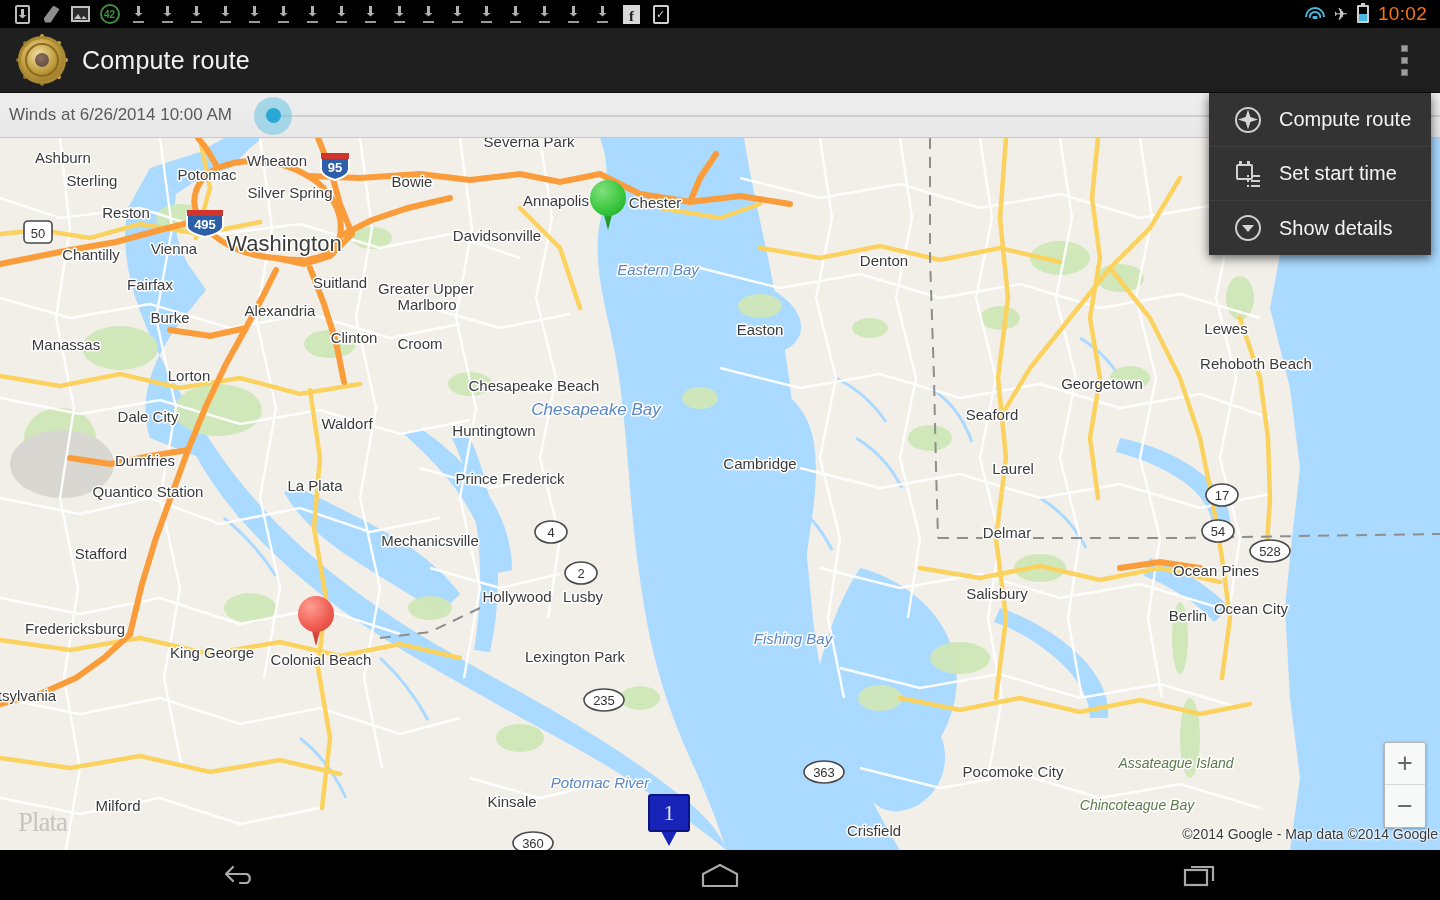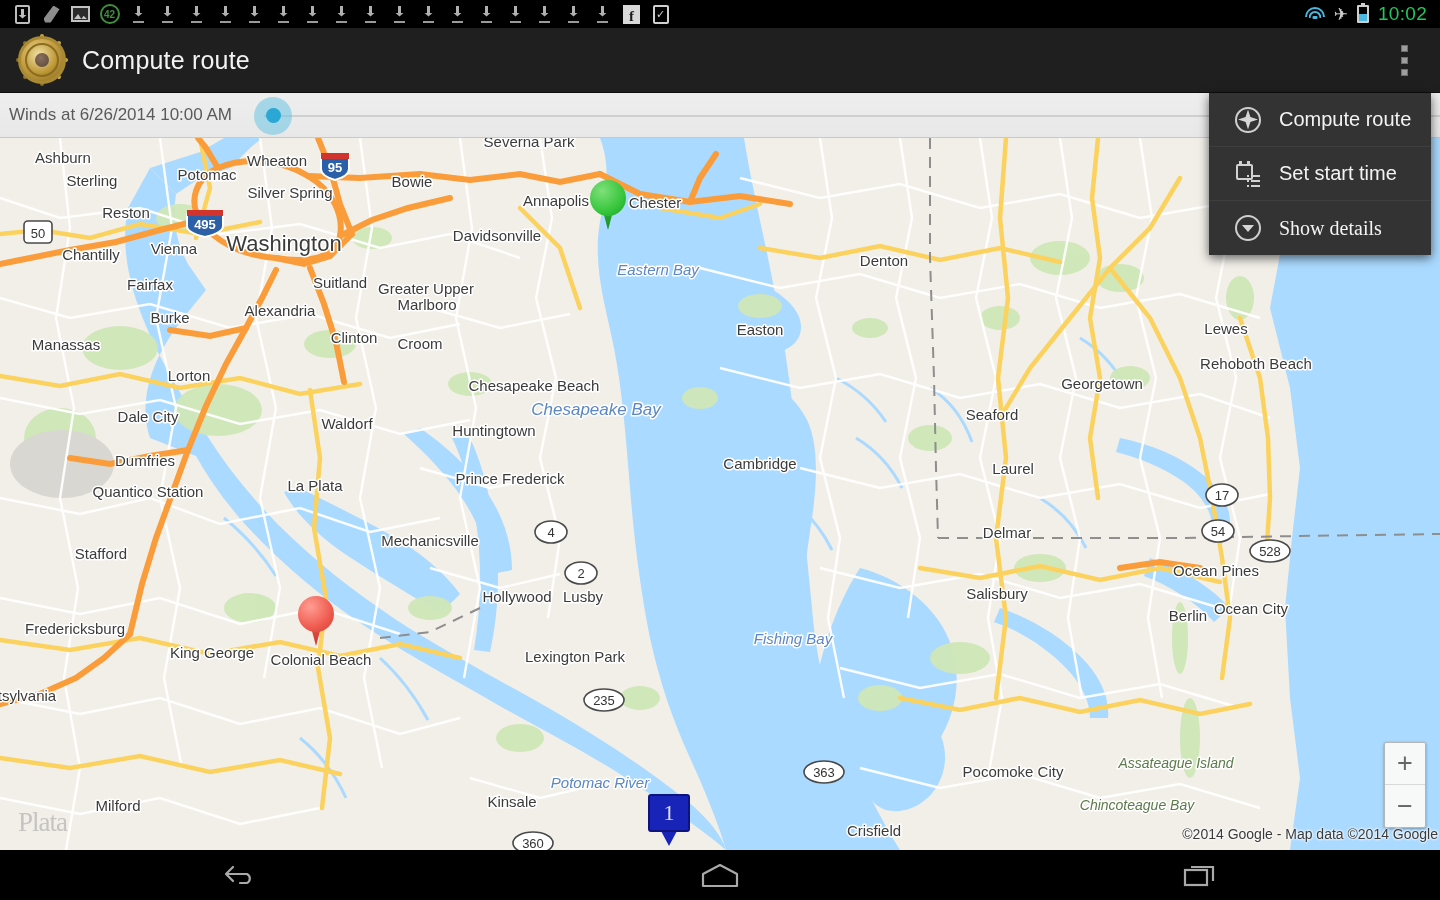--- a/index.html
+++ b/index.html
@@ -38,21 +38,21 @@
   .wifi{ width:20px; height:15px; position:relative; }
   .wifi span{ position:absolute; left:50%; transform:translateX(-50%);
     border:2px solid #4ab8e0; border-bottom:none; border-radius:50% 50% 0 0 / 100% 100% 0 0; }
   .wifi .w3{ width:20px; height:10px; top:0; }
   .wifi .w2{ width:13px; height:7px; top:4px; }
   .wifi .w1{ width:5px; height:3px; top:9px; background:#4ab8e0; border:none; border-radius:1px; }
   .plane{ color:#cfcfcf; font-size:17px; line-height:1; }
   .batt{ width:12px; height:18px; border:2px solid #cfcfcf; border-radius:1px; position:relative; }
   .batt::before{ content:""; position:absolute; left:2px; top:-4px; width:4px; height:3px; background:#cfcfcf; }
   .batt-fill{ position:absolute; left:0; bottom:0; width:100%; height:52%; background:#4ab8e0; }
-  #clock{ color:#22c55e; font-size:19px; letter-spacing:.3px; }
+  #clock{ color:#f97316; font-size:19px; letter-spacing:.3px; }
 
   
   #actionbar{ position:absolute; left:0; top:28px; width:1440px; height:65px;
     background:#1f1f1f; border-bottom:1px solid #0d0d0d; display:flex; align-items:center; }
   #app-icon{ margin-left:16px; width:52px; height:52px; position:relative; }
   .helm-outer{ position:absolute; inset:2px; border-radius:50%;
     background:radial-gradient(circle at 38% 32%, #e8cf8b 0%, #c59f42 45%, #8a6a1e 100%);
     border:3px solid #a98a33; }
   .helm-mid{ position:absolute; inset:9px; border-radius:50%;
     background:radial-gradient(circle at 40% 34%, #f3e2a6, #b8932f 70%, #7e5f19);
@@ -121,21 +121,21 @@
   #attrib{ position:absolute; right:2px; bottom:8px; font-size:14px; color:#3a3a3a;
     text-shadow:0 0 3px #fff,0 0 3px #fff,0 0 2px #fff; white-space:nowrap; }
   #gwatermark{ position:absolute; left:18px; bottom:12px; font-size:27px;
     font-family:"Liberation Serif",serif; color:rgba(110,110,110,.33); letter-spacing:-1px; }
 
   
   #menu{ position:absolute; left:1209px; top:93px; width:222px;
     background:#333333; box-shadow:0 3px 10px rgba(0,0,0,.6); z-index:40; }
   .mitem{ height:54px; display:flex; align-items:center; padding-left:22px;
     border-bottom:1px solid #3e3e3e; }
-  .mitem:last-child{ border-bottom:none;font-family:Liberation Serif, serif; }
+  .mitem:last-child{ border-bottom:none; }
   .mitem .mi-icon{ width:34px; height:34px; display:flex; align-items:center; justify-content:center;
     margin-right:14px; color:#d4d4d4; }
   .mitem .mi-label{ color:#f3f3f3; font-size:20px; white-space:nowrap; }
 
   .ico-compass{ width:26px; height:26px; position:relative; }
   .ico-compass::before{ content:""; position:absolute; inset:0; border:2px solid #cfcfcf; border-radius:50%; }
   .ico-compass::after{ content:""; position:absolute; left:3px; top:3px; width:20px; height:20px;
     background:#d6d6d6; clip-path:polygon(50% 0,62% 38%,100% 50%,62% 62%,50% 100%,38% 62%,0 50%,38% 38%); }
   .ico-cal{ width:24px; height:26px; position:relative; }
   .ico-cal .cbox{ position:absolute; left:0; top:3px; width:17px; height:16px;

